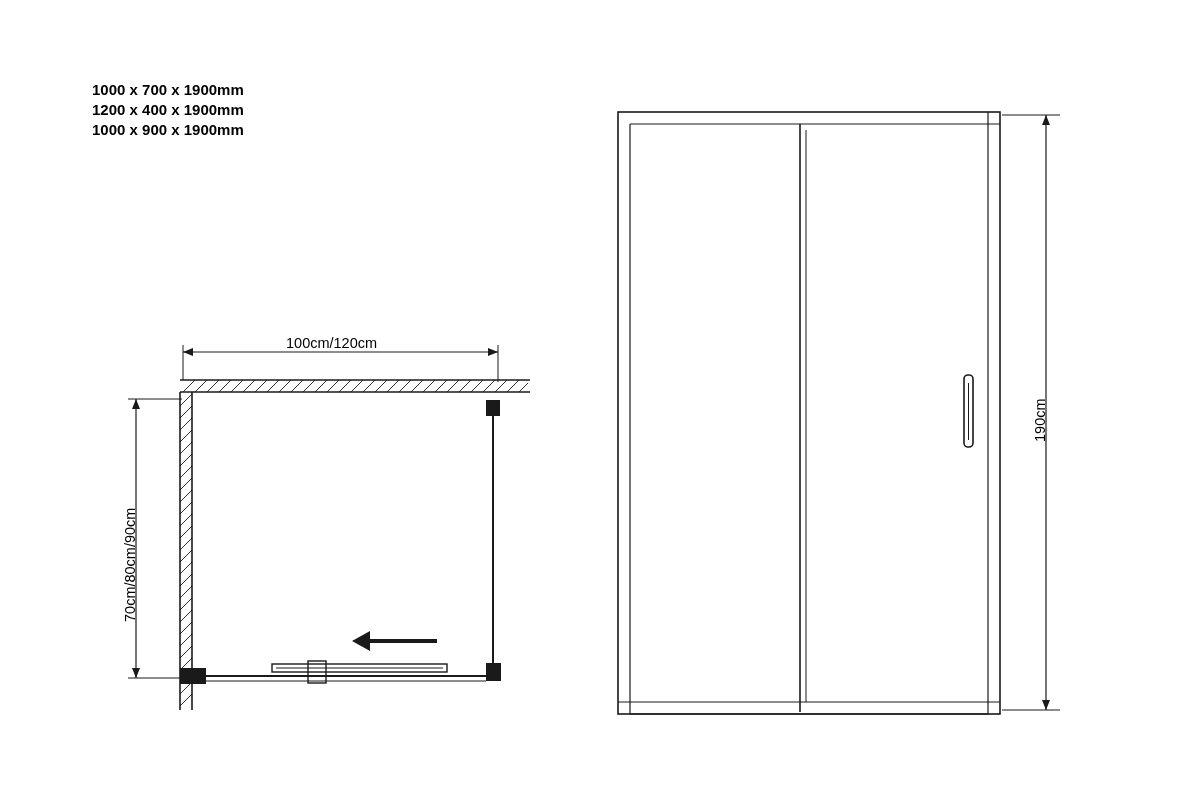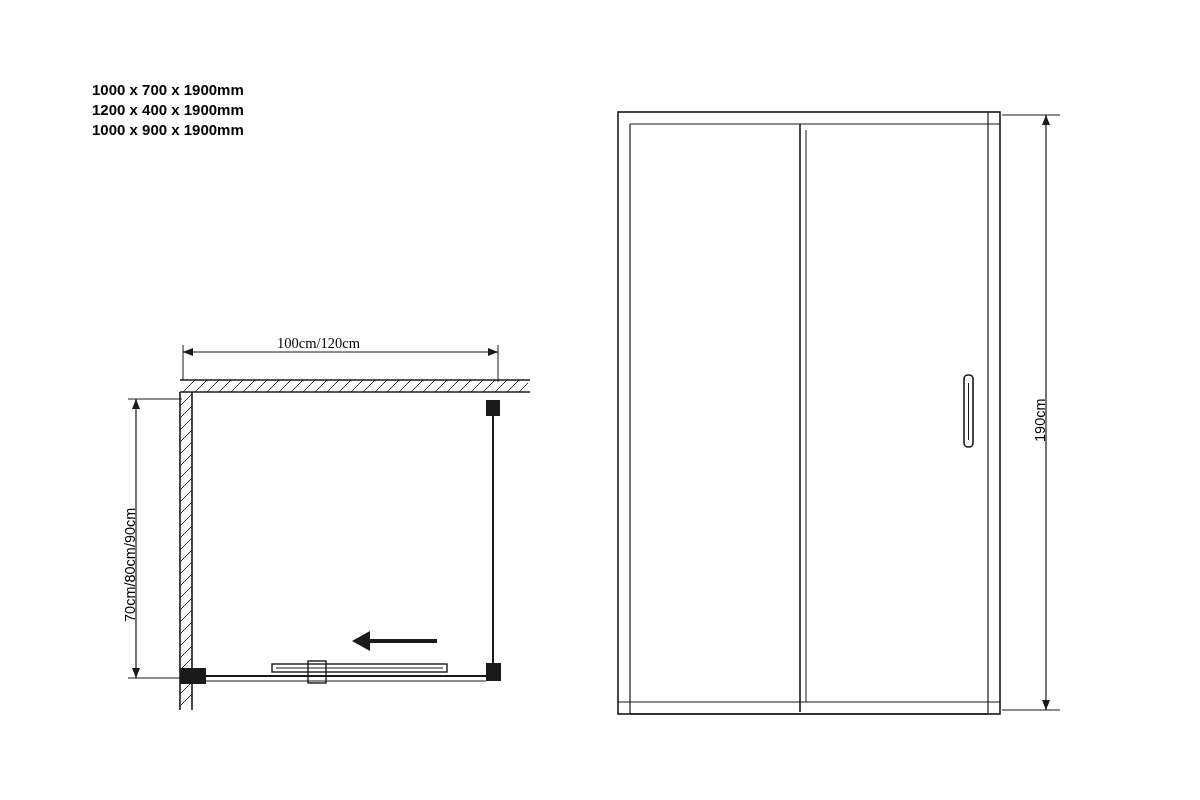--- a/index.html
+++ b/index.html
@@ -172,21 +172,21 @@
       <line x1="276" y1="668" x2="443" y2="668" stroke="#1a1a1a" stroke-width="1"></line>
       <rect x="308" y="661" width="18" height="22" fill="none" stroke="#1a1a1a" stroke-width="1.4"></rect>
     </g>
 
     <g>
       <line x1="437" y1="641" x2="370" y2="641" stroke="#1a1a1a" stroke-width="4"></line>
       <path d="M370,631 L352,641 L370,651 z" fill="#1a1a1a"></path>
     </g>
   </svg>
 
-  <div class="dim-label" style="left:277px; top:335px;font-family:Liberation Serif, serif;">100cm/120cm</div>
+  <div class="dim-label" style="left:286px; top:335px;">100cm/120cm</div>
 
   <div class="dim-label vertical-left" style="left:122px; top:622px;">70cm/80cm/90cm</div>
 
   <svg width="1200" height="800">
     <defs>
       <marker id="arrowEndElev" markerWidth="12" markerHeight="12" refX="10" refY="4" orient="auto" markerUnits="userSpaceOnUse">
         <path d="M0,0 L10,4 L0,8 z" fill="#1a1a1a"></path>
       </marker>
       <marker id="arrowStartElev" markerWidth="12" markerHeight="12" refX="0" refY="4" orient="auto" markerUnits="userSpaceOnUse">
         <path d="M10,0 L0,4 L10,8 z" fill="#1a1a1a"></path>

